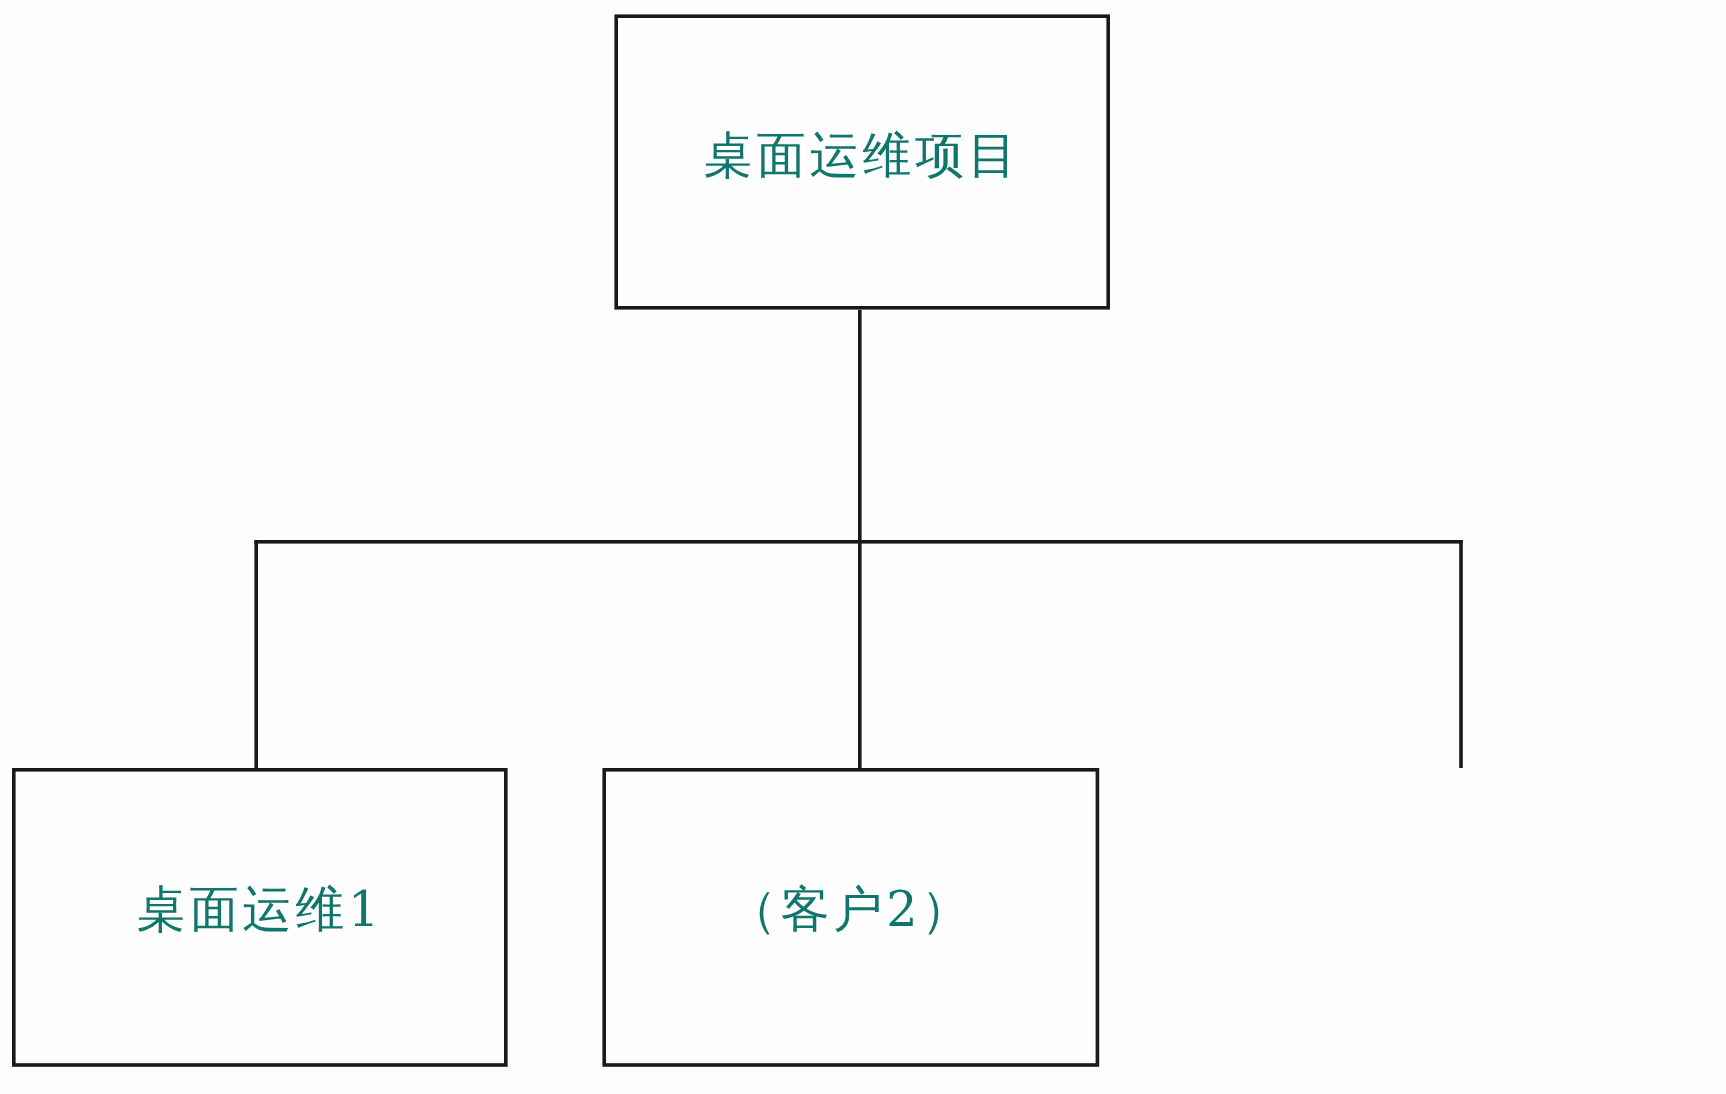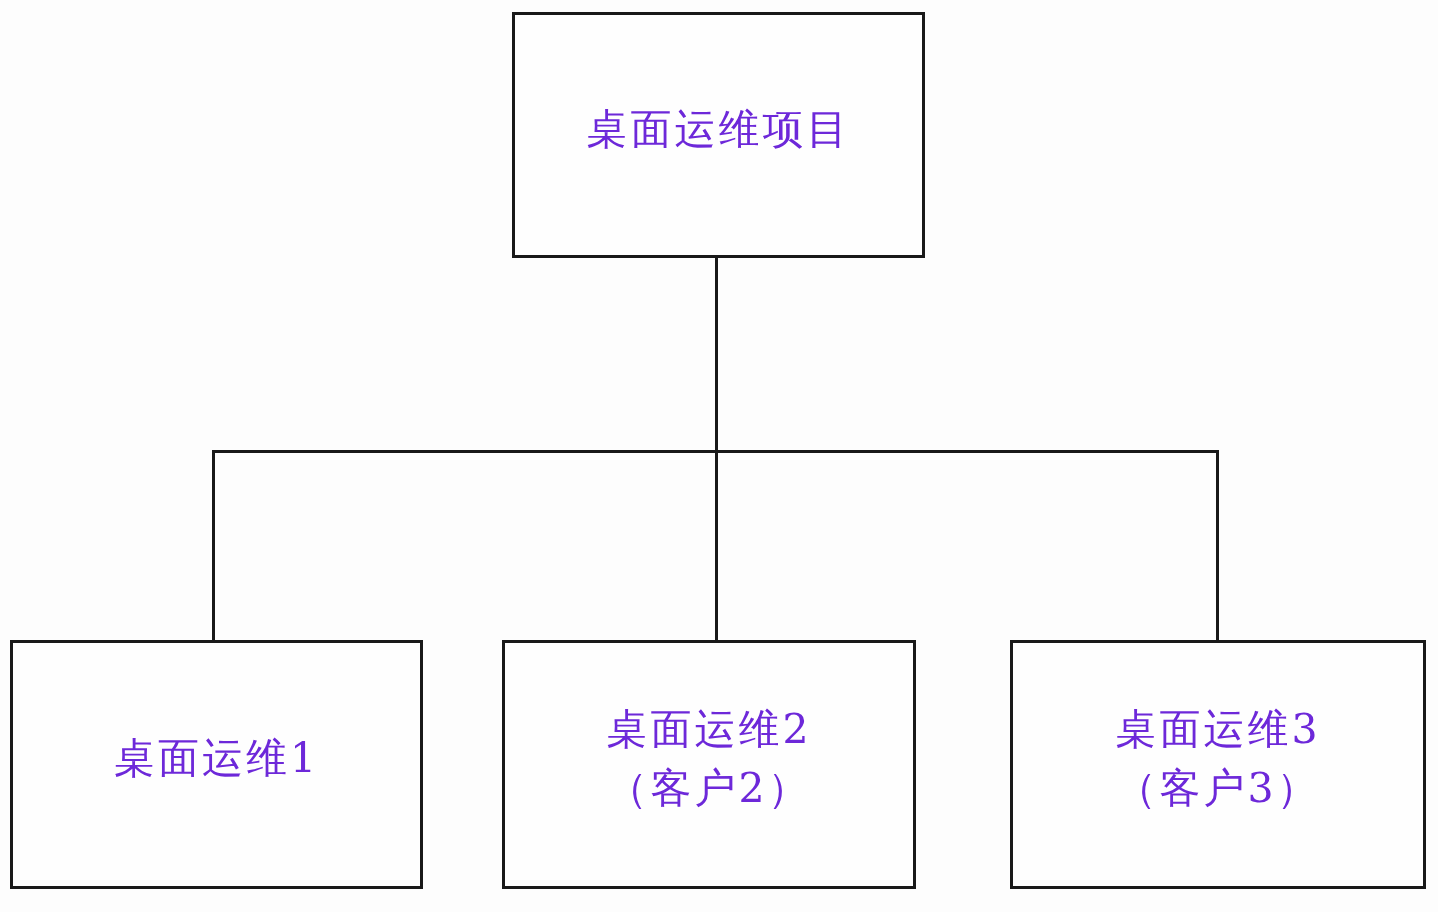--- a/index.html
+++ b/index.html
@@ -17,21 +17,21 @@
   }
   .node {
     position: absolute;
     box-sizing: border-box;
     border: 3px solid #191919;
     background: #fefefe;
     display: flex;
     align-items: center;
     justify-content: center;
     text-align: center;
-    color: #6d28d9;
+    color: #0f766e;
     font-size: 41px;
     line-height: 1.42;
     letter-spacing: 3px;
   }
   .node .node-text {
     transform: translateY(-6px);
   }
   .connector {
     position: absolute;
     background: #191919;
@@ -65,25 +65,18 @@
   </div>
 
   <div class="node node-child1">
     <div class="node-text">
       <div>桌面运维1</div>
     </div>
   </div>
 
   <div class="node node-child2">
     <div class="node-text">
-      <div>桌面运维2</div>
       <div>（客户2）</div>
     </div>
   </div>
 
-  <div class="node node-child3">
-    <div class="node-text">
-      <div>桌面运维3</div>
-      <div>（客户3）</div>
-    </div>
-  </div>
 
 </div>
 
 </body></html>

